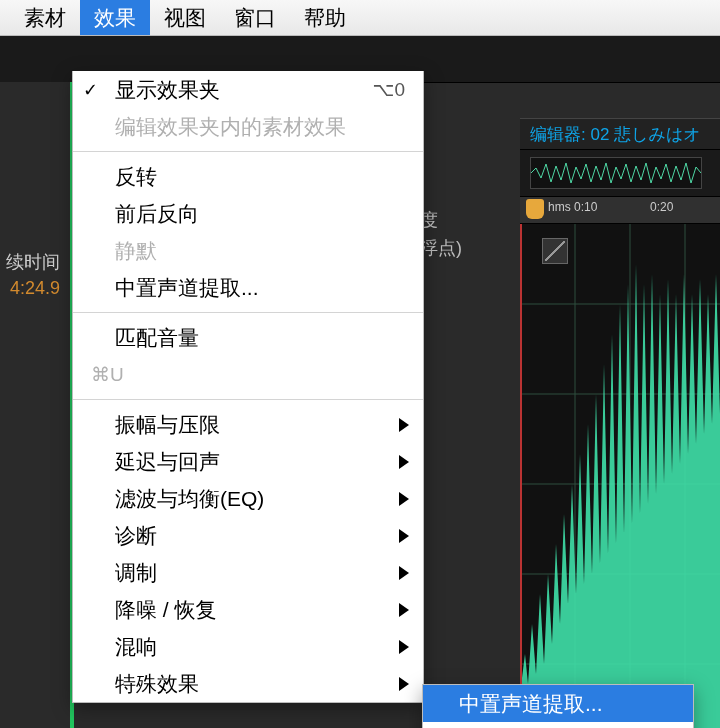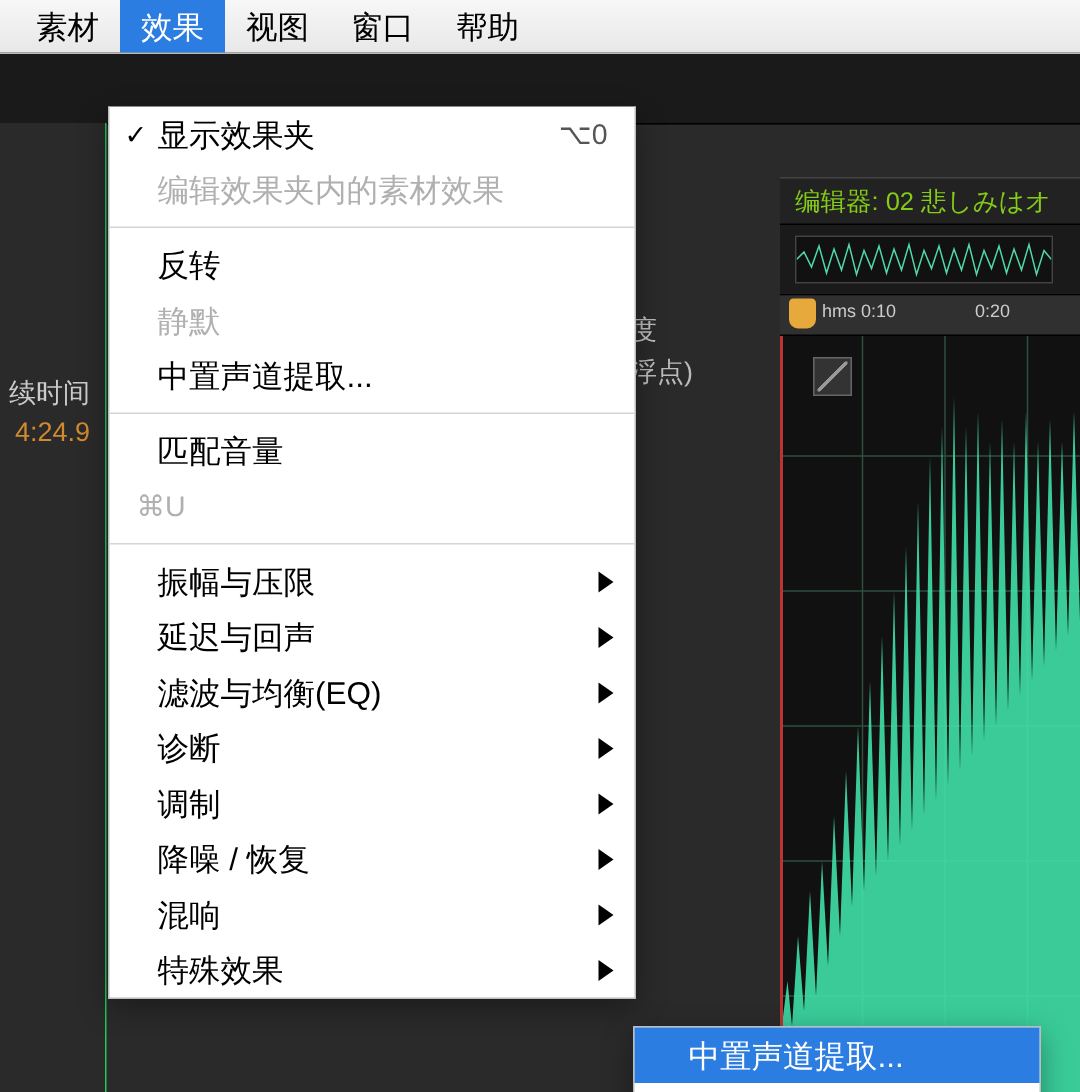--- a/index.html
+++ b/index.html
@@ -1,44 +1,44 @@
 <!DOCTYPE html>
 <html><head>
 <meta charset="utf-8">
 <style>
   html,body{margin:0;padding:0;width:720px;height:728px;overflow:hidden;background:#2a2a2a;font-family:"PingFang SC","Microsoft YaHei",sans-serif;font-size:18px;color:#ddd}
   .menubar{height:35px;background:linear-gradient(#f7f7f7,#e8e8e8);display:flex;align-items:flex-end;padding-left:10px;border-bottom:1px solid #bbb}
   .menubar-item{padding:0 14px;height:100%;display:flex;align-items:center;color:#000;font-size:21px;cursor:default}
   .menubar-item.active{background:#2b7de1;color:#fff}
   .workspace{position:relative;height:693px;background:#2a2a2a}
   .workspace::before{content:"";position:absolute;left:0;top:0;right:0;height:46px;background:#1a1a1a;border-bottom:1px solid #000}
-  .left-col{position:absolute;left:0;top:46px;width:70px;height:647px;background:#2a2a2a;border-right:1px solid #22c55e}
+  .left-col{position:absolute;left:0;top:46px;width:70px;height:647px;background:#2a2a2a;border-right:4px solid #22c55e}
   .left-label{position:absolute;left:6px;top:168px;font-size:18px;color:#ccc}
   .left-time{position:absolute;left:10px;top:196px;font-size:18px;color:#d28a2e}
   .mid-col{position:absolute;left:420px;top:82px;width:80px;font-size:18px;color:#bbb}
   .mid-col .r1{position:absolute;top:90px}
   .mid-col .r2{position:absolute;top:118px}
   .editor{position:absolute;left:520px;top:82px;right:0;height:611px;background:#2a2a2a}
-  .ed-top{height:30px;background:#222;border-top:1px solid #444;border-bottom:1px solid #000;display:flex;align-items:center;padding-left:10px;font-size:17px;color:#84cc16;white-space:nowrap;overflow:hidden}
+  .ed-top{height:30px;background:#222;border-top:1px solid #444;border-bottom:1px solid #000;display:flex;align-items:center;padding-left:10px;font-size:17px;color:#0ea5e9;white-space:nowrap;overflow:hidden}
   .ed-wave-mini{height:46px;background:#1a1a1a;border-bottom:1px solid #000;display:flex;align-items:center;padding-left:10px}
   .mini-wave{width:170px;height:30px;background:#111;border:1px solid #444;display:flex;align-items:center;overflow:hidden}
   .mini-wave svg{display:block}
   .ed-ruler{height:26px;background:#303030;border-bottom:1px solid #000;position:relative;font-size:12px;color:#ccc}
   .ed-ruler .marker{position:absolute;left:6px;top:2px;width:18px;height:20px;background:#e7a83c;border-radius:3px 3px 6px 6px}
   .ed-ruler .t1{position:absolute;left:54px;top:3px}
   .ed-ruler .t2{position:absolute;left:130px;top:3px}
   .ed-wave{position:relative;height:509px;background:#111;overflow:hidden}
   .ed-wave .grid line{stroke:#2f4f3f;stroke-width:1}
   .ed-wave svg{position:absolute;left:0;top:0}
   .ed-wave .ch-diag{position:absolute;left:22px;top:14px;width:24px;height:24px;border:1px solid #666;background:#333}
   .ed-wave .ch-diag::before{content:"";position:absolute;left:2px;top:2px;right:2px;bottom:2px;background:linear-gradient(135deg,transparent 46%,#999 46%,#999 54%,transparent 54%)}
   .dropdown{position:absolute;left:72px;top:35px;width:350px;background:#fff;border:1px solid #bcbcbc;border-top:none;box-shadow:0 6px 18px rgba(0,0,0,.35);font-size:21px;color:#000}
   .dd-row{display:flex;align-items:center;height:37px;padding:0 18px;position:relative}
   .dd-row.check::before{content:"✓";position:absolute;left:10px;font-size:18px}
-  .dd-row .label{flex:1;margin-left:14px;white-space:nowrap}
+  .dd-row .label{flex:1;margin-left:24px;white-space:nowrap}
   .dd-row .accel{color:#555;font-size:19px}
   .dd-row.disabled{color:#b0b0b0}
   .dd-row.disabled .accel{color:#b0b0b0}
   .dd-row.submenu::after{content:"";position:absolute;right:14px;width:0;height:0;border-top:7px solid transparent;border-bottom:7px solid transparent;border-left:10px solid #000}
   .dd-sep{height:1px;background:#d4d4d4;margin:6px 0}
   .flyout{position:absolute;left:422px;top:648px;width:270px;background:#fff;border:1px solid #bcbcbc;box-shadow:0 6px 18px rgba(0,0,0,.35);font-size:21px;color:#000}
   .fly-row{height:37px;display:flex;align-items:center;padding:0 36px}
   .fly-row.highlight{background:#2b7de1;color:#fff}
 </style>
 </head>
@@ -105,20 +105,23 @@
       <span class="label">显示效果夹</span>
       <span class="accel">⌥0</span>
     </div>
     <div class="dd-row disabled">
       <span class="label">编辑效果夹内的素材效果</span>
     </div>
     <div class="dd-sep"></div>
     <div class="dd-row">
         <span class="label">反转</span>
       </div>
+    <div class="dd-row">
+        <span class="label">前后反向</span>
+      </div>
     <div class="dd-row disabled">
         <span class="label">静默</span>
       </div>
     <div class="dd-row">
         <span class="label">中置声道提取...</span>
       </div>
     <div class="dd-sep"></div>
     <div class="dd-row">
         <span class="label">匹配音量</span>
       </div>

